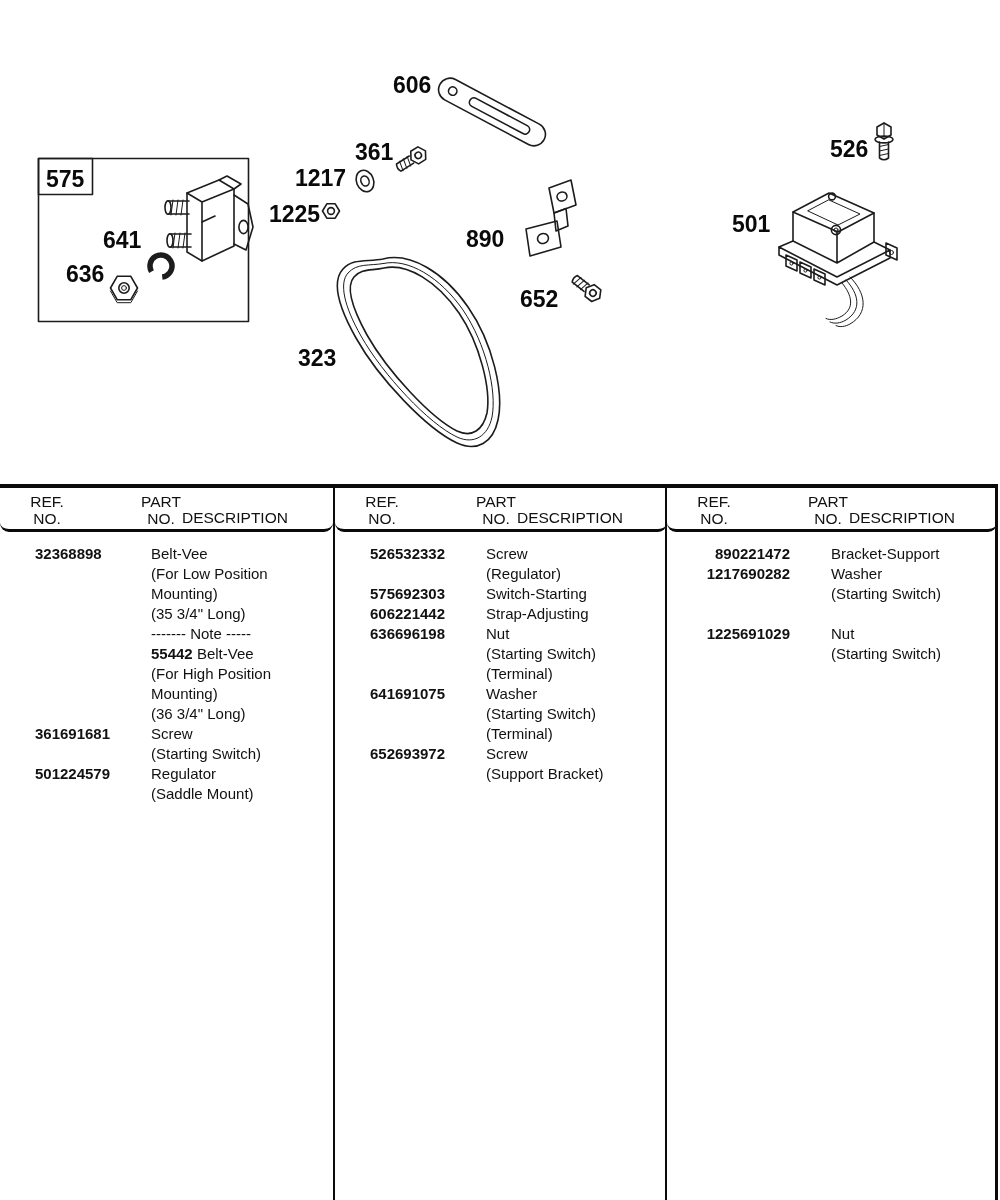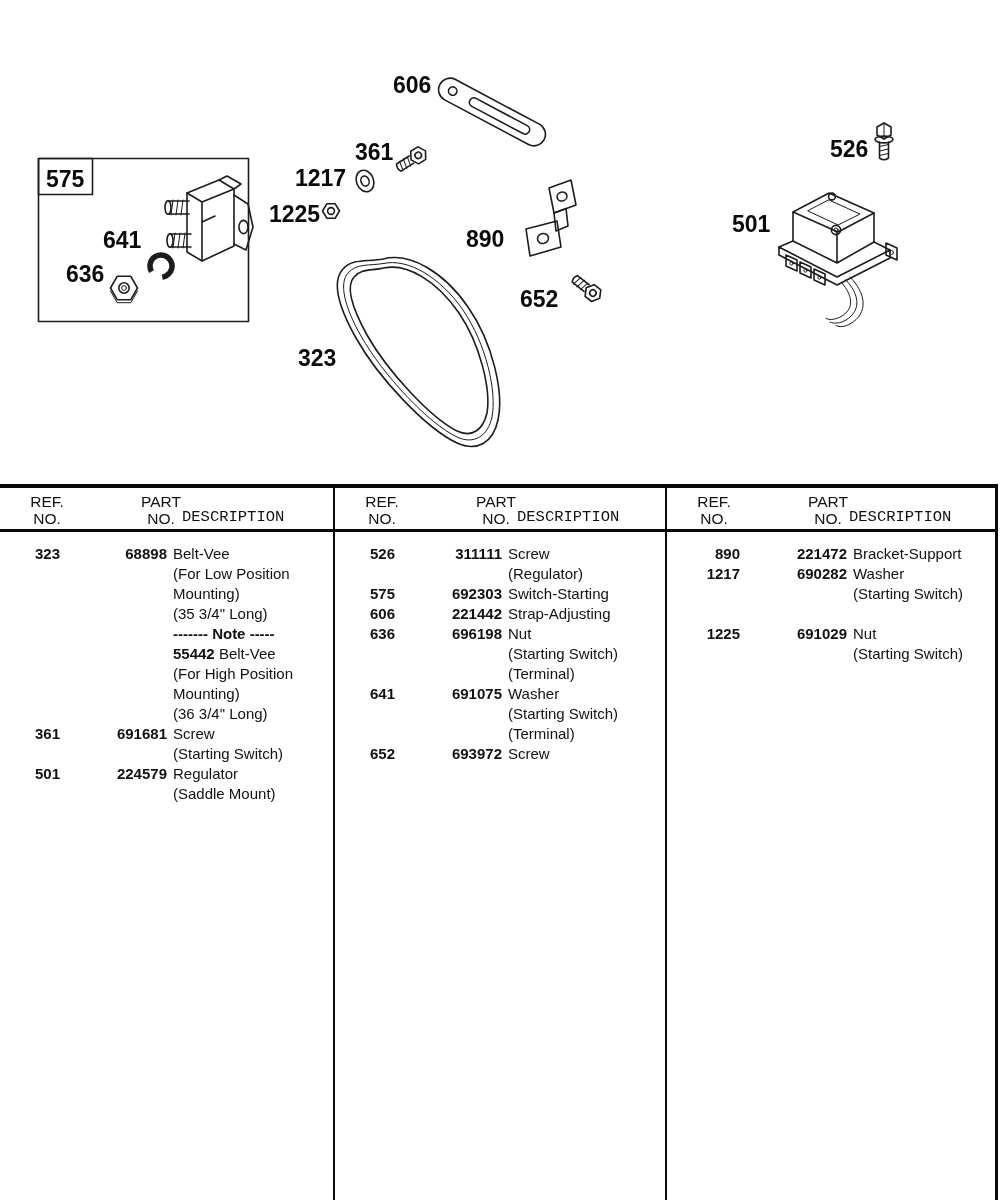--- a/index.html
+++ b/index.html
@@ -15,31 +15,31 @@
   .dlabel{font-family:"Liberation Sans",sans-serif;font-size:23px;font-weight:700;fill:#0a0a0a;stroke:none;}
   
   .parts-table{
     position:absolute;left:0;top:484px;width:995px;height:713px;
     border-top:4px solid #0a0a0a;border-right:3px solid #0a0a0a;
   }
   .tcol{position:absolute;top:0;bottom:0;}
   .tcol-0{left:0;width:333px;}
   .tcol-1{left:333px;width:332px;border-left:2px solid #0a0a0a;}
   .tcol-2{left:665px;width:330px;border-left:2px solid #0a0a0a;}
-  .thead{position:relative;height:41px;border-bottom:3px solid #0a0a0a;font-size:15.5px;line-height:17px;}
+  .thead{position:relative;height:41px;border-bottom:3px solid #0a0a0a;font-size:15.5px;line-height:17px;border-radius:9px;}
   .h-ref{position:absolute;left:24px;top:5px;width:46px;text-align:center;}
   .h-part{position:absolute;left:92px;top:5px;width:50px;text-align:center;margin-left:44px;}
-  .h-desc{position:absolute;left:182px;bottom:3px;font-family:Liberation Mono, monospace;}
+  .h-desc{position:absolute;left:182px;bottom:3px;}
   .tbody{padding-top:12px;}
   .tline{display:flex;height:20px;font-size:15px;line-height:20px;white-space:pre;}
   .c-ref{width:60px;text-align:right;font-weight:700;flex:none;}
-  .c-part{width:85px;text-align:right;font-weight:700;flex:none;padding-left:22px;}
+  .c-part{width:85px;text-align:left;font-weight:700;flex:none;}
   .c-desc{padding-left:6px;flex:1;}
   .tcol-2 .c-ref{width:73px;}
-  .bold{font-weight:700;}
+  .bold{font-weight:400;}
 </style>
 </head>
 <body>
 
 <div class="page">
 
   <div class="diagram">
     <svg width="1000" height="484" viewBox="0 0 1000 484">
       <defs>
         <g id="hexhead">
@@ -192,31 +192,32 @@
         </div>
     </div>
 
     <div class="tcol tcol-1">
       <div class="thead">
         <span class="h-ref"><span>REF.</span><br><span>NO.</span></span>
         <span class="h-part"><span>PART</span><br><span>NO.</span></span>
         <span class="h-desc">DESCRIPTION</span>
       </div>
       <div class="tbody">
-          <div class="tline"><span class="c-ref">526</span><span class="c-part">311111</span><span class="c-desc">Screw</span></div>
+          <div class="tline"><span class="c-ref">526</span><span class="c-part">532332</span><span class="c-desc">Screw</span></div>
           <div class="tline"><span class="c-ref"></span><span class="c-part"></span><span class="c-desc">(Regulator)</span></div>
           <div class="tline"><span class="c-ref">575</span><span class="c-part">692303</span><span class="c-desc">Switch-Starting</span></div>
           <div class="tline"><span class="c-ref">606</span><span class="c-part">221442</span><span class="c-desc">Strap-Adjusting</span></div>
           <div class="tline"><span class="c-ref">636</span><span class="c-part">696198</span><span class="c-desc">Nut</span></div>
           <div class="tline"><span class="c-ref"></span><span class="c-part"></span><span class="c-desc">(Starting Switch)</span></div>
           <div class="tline"><span class="c-ref"></span><span class="c-part"></span><span class="c-desc">(Terminal)</span></div>
           <div class="tline"><span class="c-ref">641</span><span class="c-part">691075</span><span class="c-desc">Washer</span></div>
           <div class="tline"><span class="c-ref"></span><span class="c-part"></span><span class="c-desc">(Starting Switch)</span></div>
           <div class="tline"><span class="c-ref"></span><span class="c-part"></span><span class="c-desc">(Terminal)</span></div>
           <div class="tline"><span class="c-ref">652</span><span class="c-part">693972</span><span class="c-desc">Screw</span></div>
+          <div class="tline"><span class="c-ref"></span><span class="c-part"></span><span class="c-desc">(Support Bracket)</span></div>
         </div>
     </div>
 
     <div class="tcol tcol-2">
       <div class="thead">
         <span class="h-ref"><span>REF.</span><br><span>NO.</span></span>
         <span class="h-part"><span>PART</span><br><span>NO.</span></span>
         <span class="h-desc">DESCRIPTION</span>
       </div>
       <div class="tbody">

